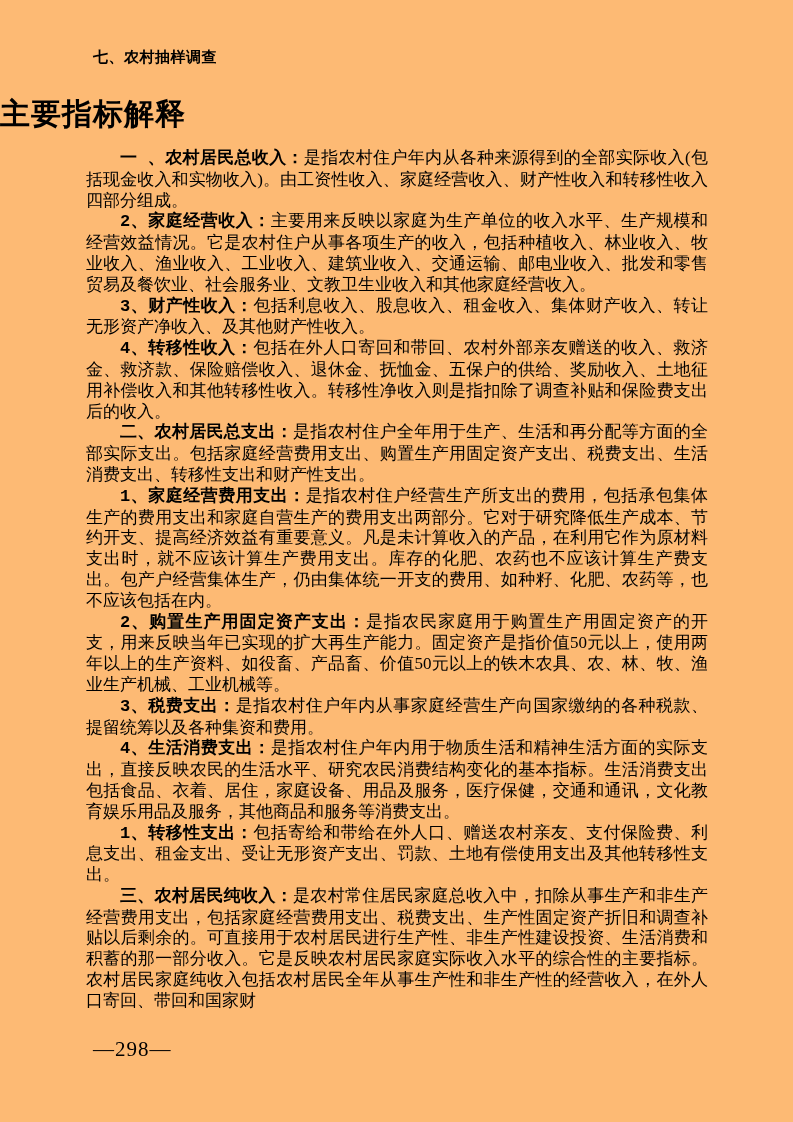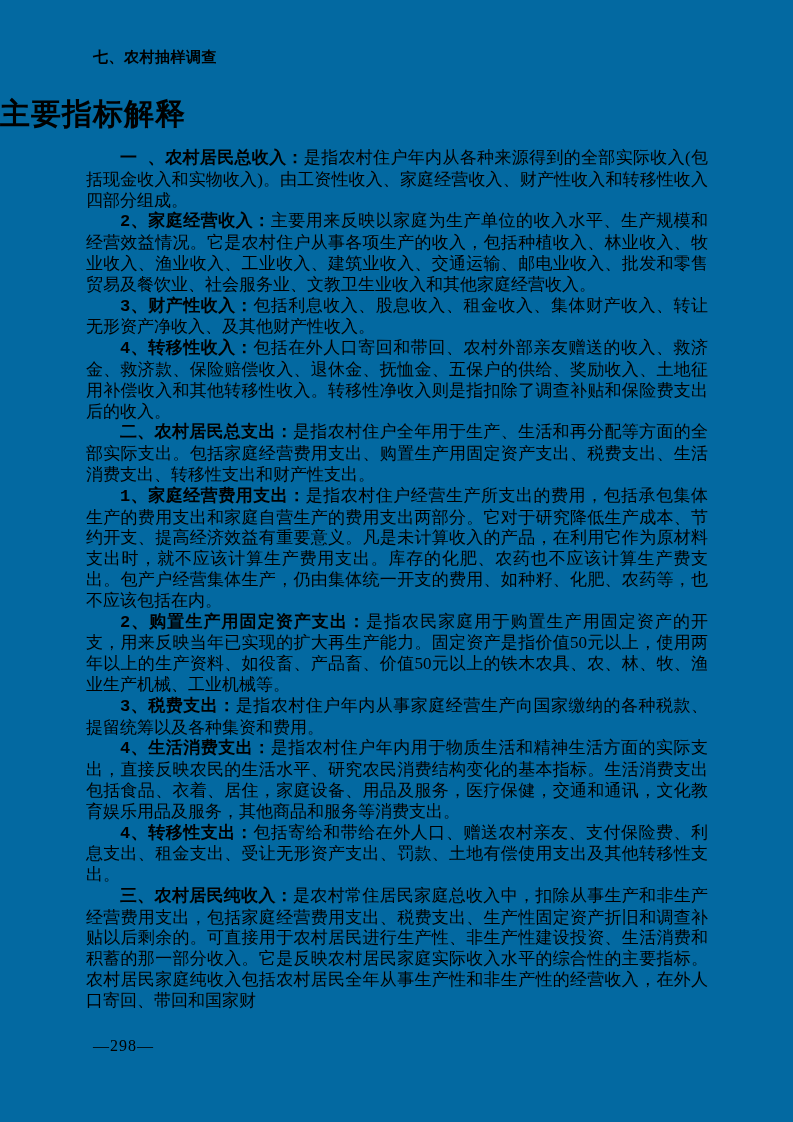--- a/index.html
+++ b/index.html
@@ -4,21 +4,21 @@
 <style>
   html, body {
     margin: 0;
     padding: 0;
     background: #ffffff;
   }
   .page {
     position: relative;
     width: 793px;
     height: 1122px;
-    background: #0369a1;
+    background: #fdba74;
     color: #000000;
     overflow: hidden;
     font-family: "Liberation Serif", serif;
   }
   .page-header {
     position: absolute;
     top: 48px;
     left: 93px;
     font-family: "Liberation Sans", sans-serif;
     font-weight: bold;
@@ -52,21 +52,21 @@
     padding: 0;
   }
   .para .label {
     font-family: Liberation Mono, monospace;
     font-weight: bold;
   }
   .page-number {
     position: absolute;
     top: 1037px;
     left: 93px;
-    font-size: 16px;
+    font-size: 21px;
     font-family: "Liberation Serif", serif;
     letter-spacing: 1px;
   }
 </style>
 </head>
 <body>
 
 <div class="page">
 
   <div class="page-header">七、农村抽样调查</div>
@@ -87,21 +87,21 @@
     <p class="para"><span class="label">二、农村居民总支出：</span><span>是指农村住户全年用于生产、生活和再分配等方面的全部实际支出。包括家庭经营费用支出、购置生产用固定资产支出、税费支出、生活消费支出、转移性支出和财产性支出。</span></p>
 
     <p class="para"><span class="label">1、家庭经营费用支出：</span><span>是指农村住户经营生产所支出的费用，包括承包集体生产的费用支出和家庭自营生产的费用支出两部分。它对于研究降低生产成本、节约开支、提高经济效益有重要意义。凡是未计算收入的产品，在利用它作为原材料支出时，就不应该计算生产费用支出。库存的化肥、农药也不应该计算生产费支出。包产户经营集体生产，仍由集体统一开支的费用、如种籽、化肥、农药等，也不应该包括在内。</span></p>
 
     <p class="para"><span class="label">2、购置生产用固定资产支出：</span><span>是指农民家庭用于购置生产用固定资产的开支，用来反映当年已实现的扩大再生产能力。固定资产是指价值50元以上，使用两年以上的生产资料、如役畜、产品畜、价值50元以上的铁木农具、农、林、牧、渔业生产机械、工业机械等。</span></p>
 
     <p class="para"><span class="label">3、税费支出：</span><span>是指农村住户年内从事家庭经营生产向国家缴纳的各种税款、提留统筹以及各种集资和费用。</span></p>
 
     <p class="para"><span class="label">4、生活消费支出：</span><span>是指农村住户年内用于物质生活和精神生活方面的实际支出，直接反映农民的生活水平、研究农民消费结构变化的基本指标。生活消费支出包括食品、衣着、居住，家庭设备、用品及服务，医疗保健，交通和通讯，文化教育娱乐用品及服务，其他商品和服务等消费支出。</span></p>
 
-    <p class="para"><span class="label">4、转移性支出：</span><span>包括寄给和带给在外人口、赠送农村亲友、支付保险费、利息支出、租金支出、受让无形资产支出、罚款、土地有偿使用支出及其他转移性支出。</span></p>
+    <p class="para"><span class="label">1、转移性支出：</span><span>包括寄给和带给在外人口、赠送农村亲友、支付保险费、利息支出、租金支出、受让无形资产支出、罚款、土地有偿使用支出及其他转移性支出。</span></p>
 
 
     <p class="para"><span class="label">三、农村居民纯收入：</span><span>是农村常住居民家庭总收入中，扣除从事生产和非生产经营费用支出，包括家庭经营费用支出、税费支出、生产性固定资产折旧和调查补贴以后剩余的。可直接用于农村居民进行生产性、非生产性建设投资、生活消费和积蓄的那一部分收入。它是反映农村居民家庭实际收入水平的综合性的主要指标。农村居民家庭纯收入包括农村居民全年从事生产性和非生产性的经营收入，在外人口寄回、带回和国家财</span></p>
 
   </div>
 
   <div class="page-number">—298—</div>
 
 </div>
 

